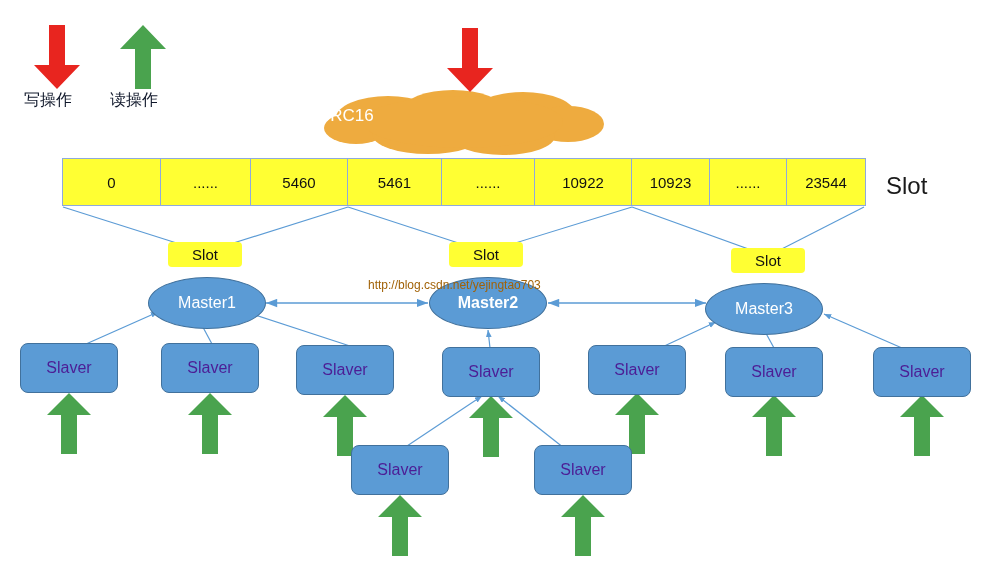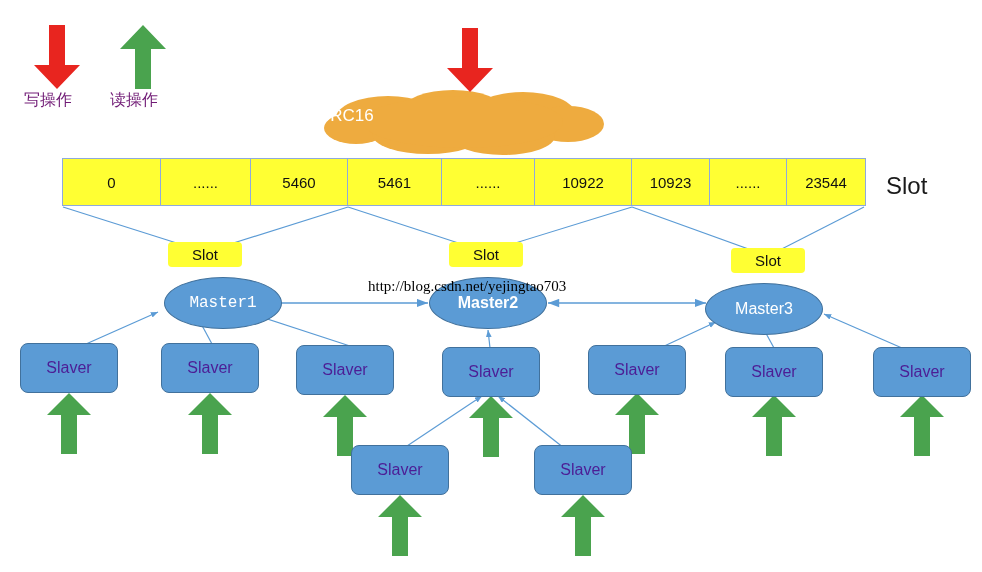--- a/index.html
+++ b/index.html
@@ -19,21 +19,21 @@
     position: absolute;
     left: 0; top: 0;
     width: 982px; height: 572px;
     pointer-events: none;
   }
 
   
   .legend-label {
     position: absolute;
     font-size: 16px;
-    color: #701a75;
+    color: #0f172a;
     white-space: nowrap;
   }
 
   
   #cloud-group {
     position: absolute;
     left: 318px; top: 84px;
     width: 290px; height: 72px;
     z-index: 2;
   }
@@ -125,23 +125,23 @@
     z-index: 4;
   }
 
   
   .block-arrow { position: absolute; z-index: 3; }
 
   
   #watermark {
     position: absolute;
     left: 368px; top: 278px;
-    font-family: Liberation Serif, serif;
-    font-size: 15px;
-    color: #000000;
+    font-family: Liberation Sans, sans-serif;
+    font-size: 12px;
+    color: #a16207;
     white-space: nowrap;
     z-index: 6;
   }
 </style>
 </head>
 <body>
 
 <div id="stage">
 
   <svg id="wires" viewBox="0 0 982 572">
@@ -237,21 +237,21 @@
     <div class="cell" style="width:78px;">10923</div>
     <div class="cell" style="width:77px;">......</div>
     <div class="cell" style="width:78px;">23544</div>
   </div>
   <div id="slot-side-label">Slot</div>
 
   <div class="slot-badge" style="left:168px; top:242px;">Slot</div>
   <div class="slot-badge" style="left:449px; top:242px;">Slot</div>
   <div class="slot-badge" style="left:731px; top:248px;">Slot</div>
 
-  <div class="master" style="left:164px; top:277px;font-family:Liberation Mono, monospace;">Master1</div>
+  <div class="master" style="left:148px; top:277px;">Master1</div>
   <div class="master" style="left:429px; top:277px;font-weight:bold;">Master2</div>
   <div class="master" style="left:705px; top:283px;">Master3</div>
 
   <div class="slaver" style="left:20px; top:343px;">Slaver</div>
   <div class="slaver" style="left:161px; top:343px;">Slaver</div>
   <div class="slaver" style="left:296px; top:345px;">Slaver</div>
   <div class="slaver" style="left:442px; top:347px;">Slaver</div>
   <div class="slaver" style="left:588px; top:345px;">Slaver</div>
   <div class="slaver" style="left:725px; top:347px;">Slaver</div>
   <div class="slaver" style="left:873px; top:347px;">Slaver</div>

